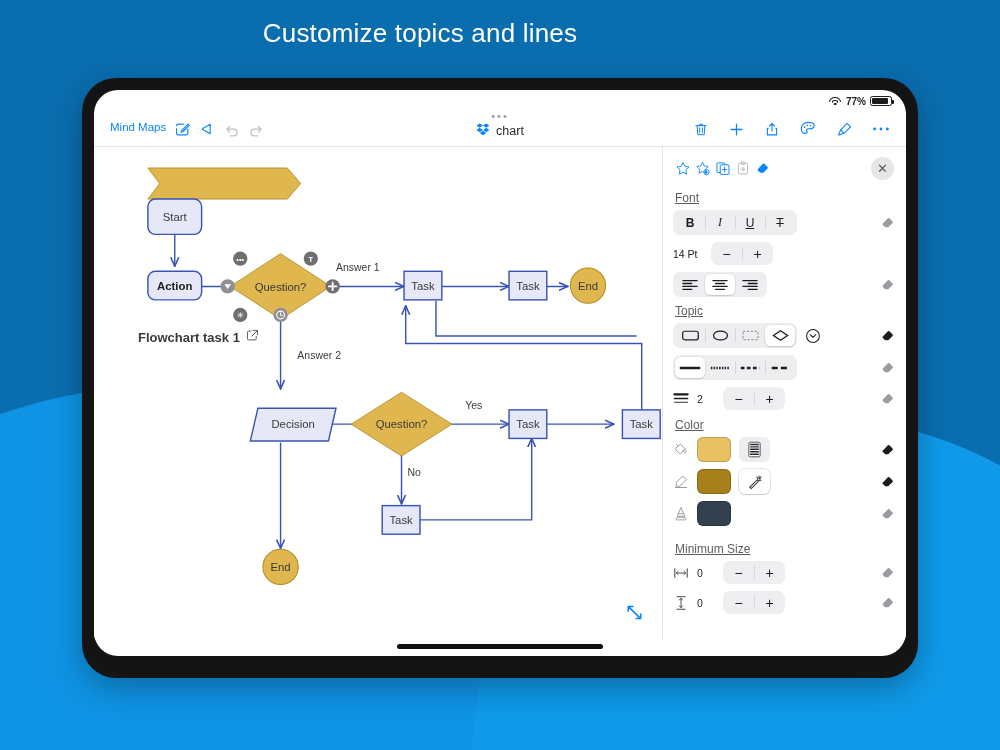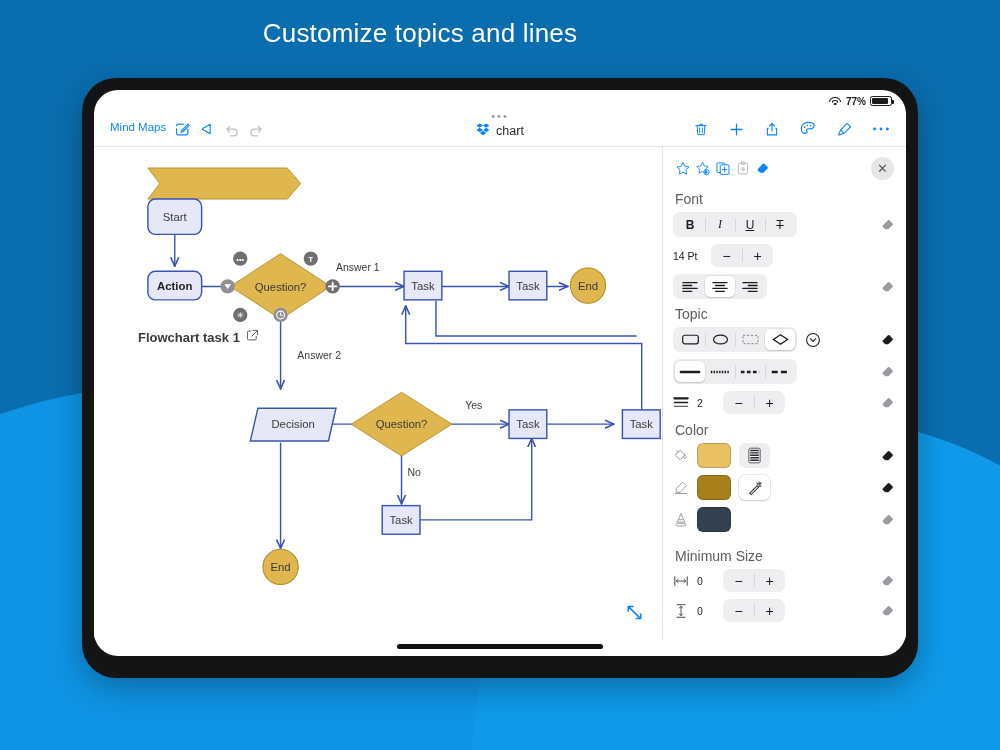--- a/index.html
+++ b/index.html
@@ -99,21 +99,21 @@
   .inspector {
     position: absolute; top: 57px; right: 0; width: 244px; bottom: 16px;
     background: #ffffff; border-left: 1px solid #e3e3e6; padding: 7px 10px 0 10px;
   }
   .insp-top { display:flex; align-items:center; gap: 4px; padding: 3px 2px 8px 2px; }
   .insp-top .sp { flex: 1; }
   .close-circle {
     width: 23px; height: 23px; border-radius: 50%; background: #e6e6e9;
     display:flex; align-items:center; justify-content:center; color:#5b5b60; font-size: 13px;
   }
-  .sect-label { font-size: 14px; color: #5c5c62; margin: 3px 0 5px 2px; }
+  .sect-label { font-size: 12px; color: #5c5c62; margin: 3px 0 5px 2px; text-decoration: underline; }
   .row { display: flex; align-items: center; gap: 8px; margin-bottom: 7px; }
   .seg {
     display: inline-flex; align-items: stretch; background: #eeeef0;
     border-radius: 7px; padding: 2px; height: 25px;
   }
   .seg > div {
     min-width: 30px; display:flex; align-items:center; justify-content:center;
     font-size: 12px; color: #1c1c1e; border-radius: 5.5px; position: relative;
   }
   .seg > div + div::before {

